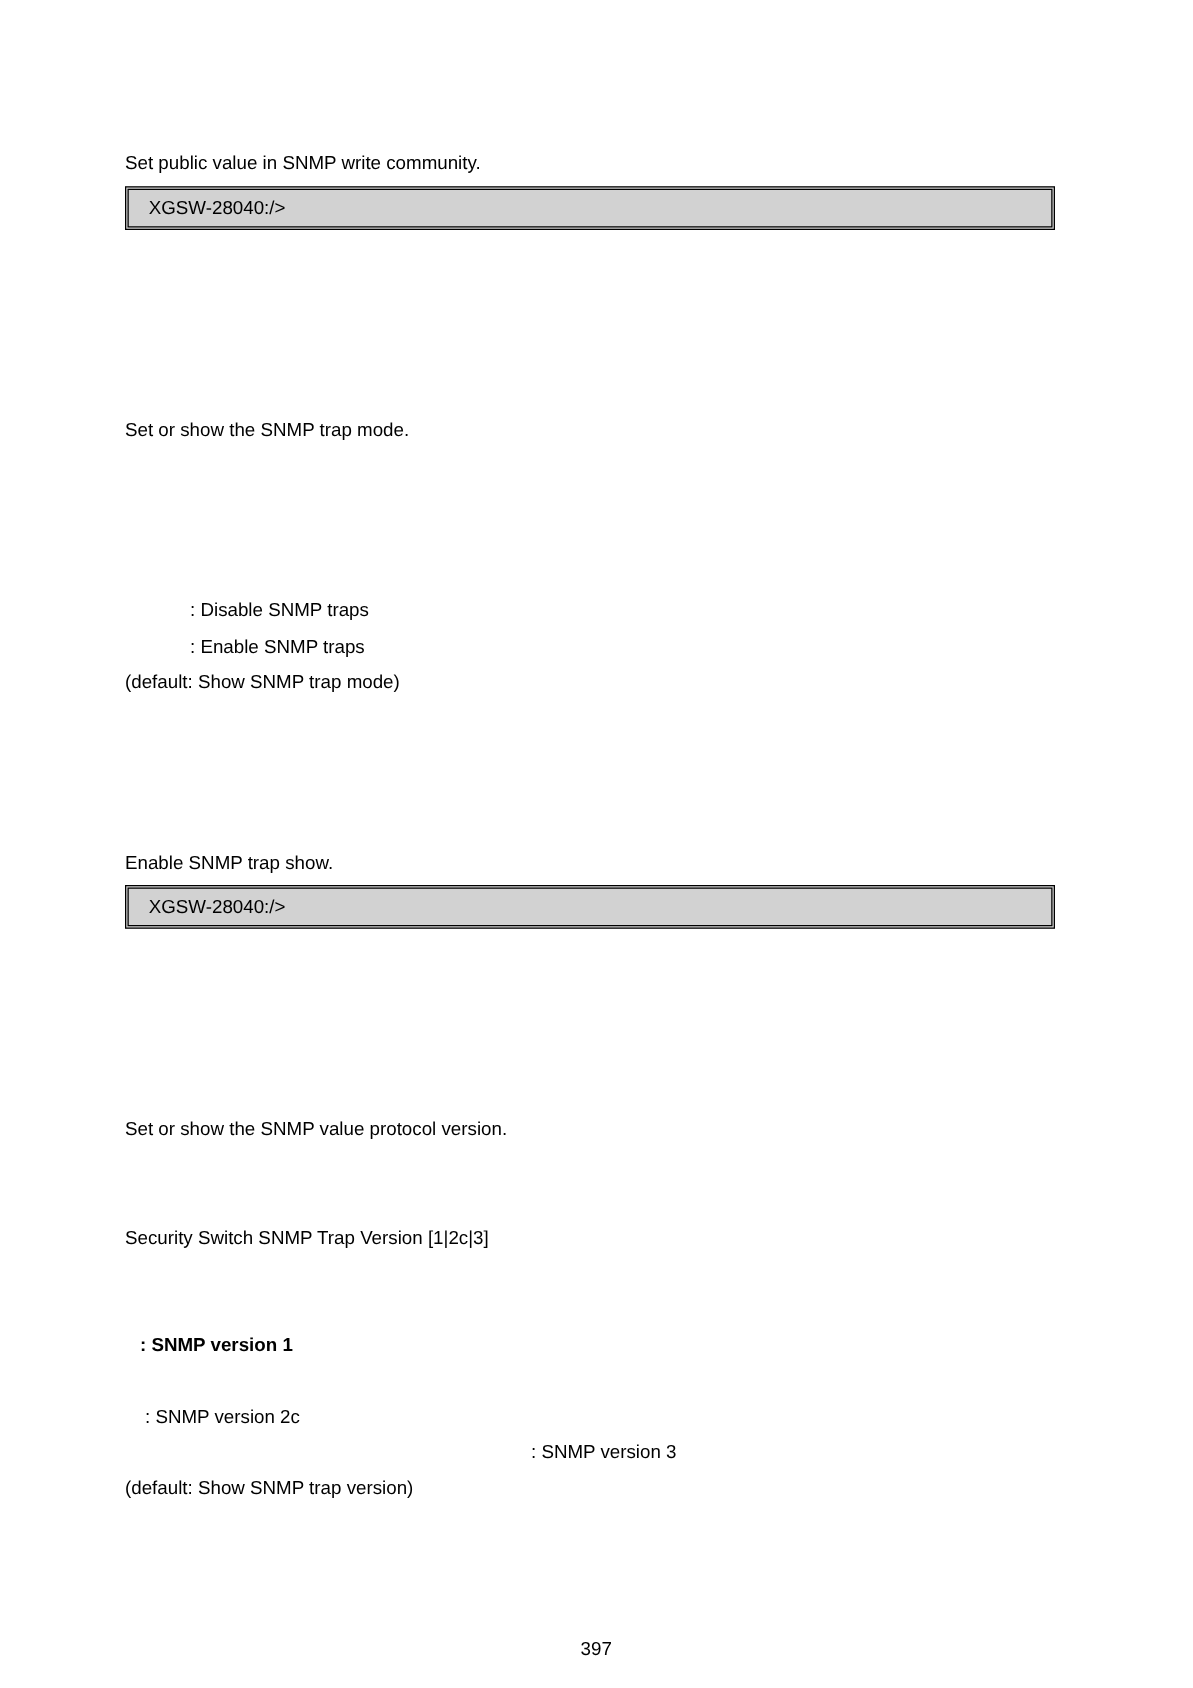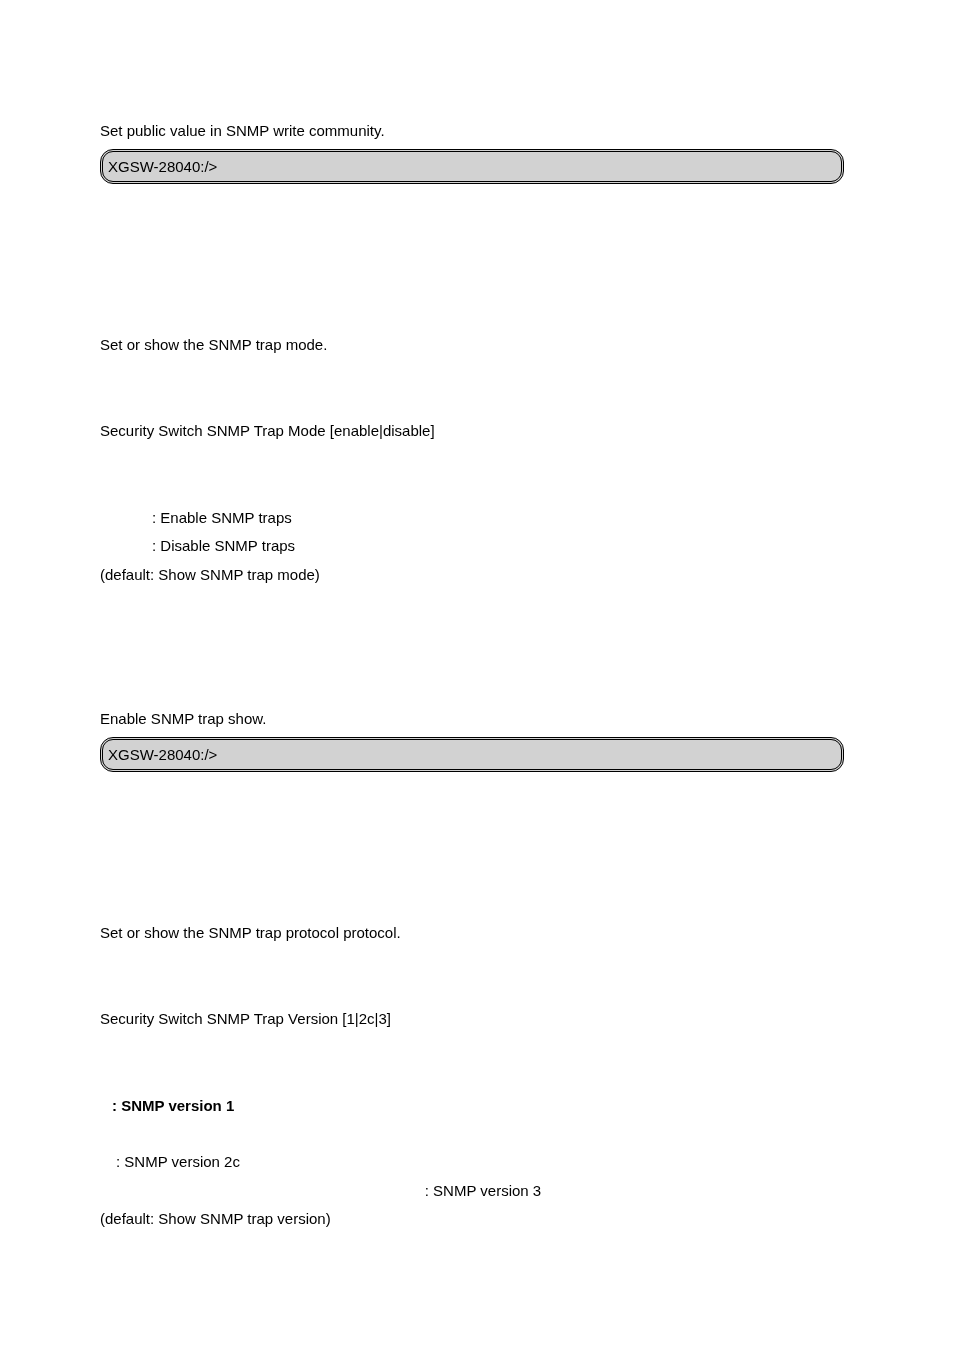--- a/index.html
+++ b/index.html
@@ -1,15 +1,15 @@
 <!DOCTYPE html>
 <html><head>
 <meta charset="utf-8">
 <style>
-  * { box-sizing: border-box; border-radius: 13px; }
+  * { box-sizing: border-box; }
   body {
     margin: 0;
     padding: 0;
     background: #ffffff;
     font-family: Arial, Helvetica, sans-serif;
     font-size: 15px;
     color: #000000;
     width: 954px;
   }
   .page {
@@ -19,21 +19,21 @@
   }
   .line {
     line-height: 1.5;
     margin-bottom: 6px;
   }
   .spacer-lg { height: 58px; }
   .spacer-xl { height: 92px; }
   .codebox {
     background: #d2d2d2;
     border: 3px double #000000;
-    padding: 4px 5px;
+    padding: 4px 16px;
     font-size: 15px;
     line-height: 1.4;
     margin-top: 4px;
     margin-right: 10px;
   }
   .indent {
     padding-left: 52px;
   }
   .pagenum {
     position: absolute;
@@ -52,45 +52,45 @@
   <div class="line">Set public value in SNMP write community.</div>
   <div class="codebox">XGSW-28040:/&gt;</div>
 
   <div class="spacer-xl"></div>
   <div class="spacer-lg"></div>
 
   <div class="line">Set or show the SNMP trap mode.</div>
 
   <div class="spacer-lg"></div>
 
-  <div class="line">Security Switch SNMP Trap Mode [enable|disable]</div>
 
   <div class="spacer-lg"></div>
 
+  <div class="line indent">: Disable SNMP traps</div>
   <div class="line indent">: Enable SNMP traps</div>
-  <div class="line indent">: Disable SNMP traps</div>
   <div class="line">(default: Show SNMP trap mode)</div>
 
   <div class="spacer-lg"></div>
 
 
   <div class="spacer-lg"></div>
 
   <div class="line">Enable SNMP trap show.</div>
   <div class="codebox">XGSW-28040:/&gt;</div>
 
   <div class="spacer-xl"></div>
   <div class="spacer-lg"></div>
 
-  <div class="line">Set or show the SNMP trap protocol protocol.</div>
+  <div class="line">Set or show the SNMP value protocol version.</div>
 
   <div class="spacer-lg"></div>
 
   <div class="line">Security Switch SNMP Trap Version [1|2c|3]</div>
 
   <div class="spacer-lg"></div>
 
   <div class="line" style="padding-left:12px;font-weight:bold;">: SNMP version 1</div>
   <div class="line" style="padding-left:16px;margin-top:34px;">: SNMP version 2c</div>
   <div class="line" style="padding-left:12px;text-align:center;">: SNMP version 3</div>
   <div class="line">(default: Show SNMP trap version)</div>
 
+  <div class="pagenum">397</div>
 </div>
 
 </body></html>

